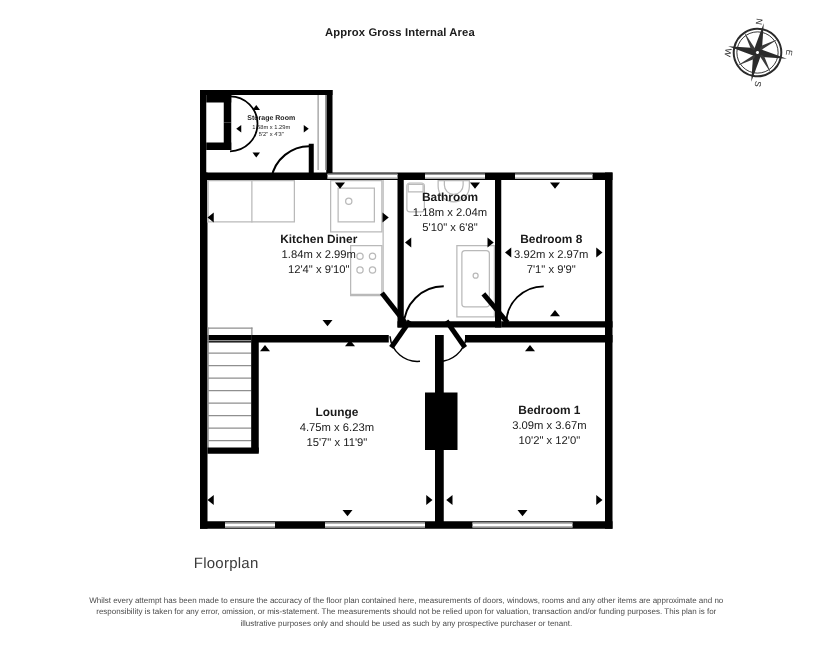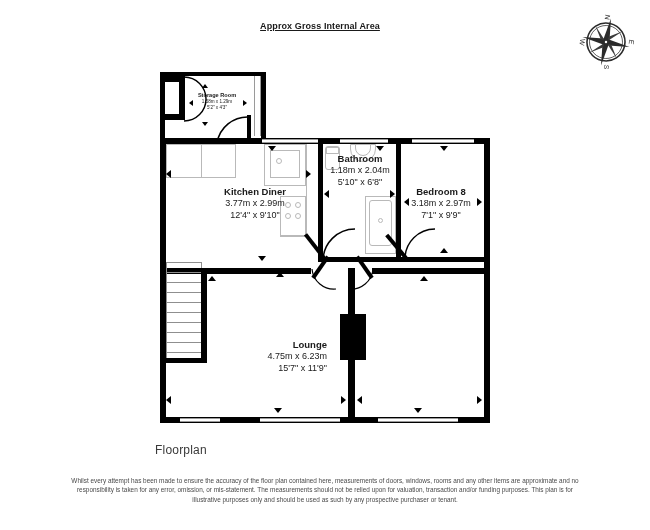--- a/index.html
+++ b/index.html
@@ -10,21 +10,21 @@
     color:#1a1a1a;
     position:relative;
     overflow:hidden;
   }
   .stage{position:absolute;left:0;top:0;width:650px;height:530px;}
 
   
   .hdr{
     position:absolute;left:0;top:20px;width:640px;
     text-align:center;font-size:9px;font-weight:bold;
-    line-height:12px;letter-spacing:.1px;text-decoration:underline;
+    line-height:12px;letter-spacing:.1px;
   }
 
   
   .compass{position:absolute;left:578px;top:14px;width:56px;height:56px;}
 
   
   .plan{position:absolute;left:0;top:0;width:650px;height:440px;}
 
   
   .w{position:absolute;background:#000;}
@@ -182,21 +182,21 @@
     <div class="fxl" style="left:280px;top:236px;width:27px;height:1px;"></div>
 
     <div class="tri down" style="left:268px;top:146px;"></div>
     <div class="tri left" style="left:166px;top:170px;"></div>
     <div class="tri right" style="left:306px;top:170px;"></div>
     <div class="tri down" style="left:258px;top:256px;"></div>
     <div class="tri up" style="left:276px;top:272px;"></div>
 
     <div class="lbl" style="left:200px;top:186px;width:110px;">
       <div class="nm">Kitchen Diner</div>
-      <div class="dm">3.77m x 2.99m</div>
+      <div class="dm">1.84m x 2.99m</div>
       <div class="dm">12'4" x 9'10"</div>
     </div>
 
     <div class="w" style="left:318px;top:144px;width:5px;height:118px;"></div>
 
     <div class="w" style="left:396px;top:144px;width:5px;height:118px;"></div>
 
     <div class="w" style="left:318px;top:257px;width:83px;height:5px;"></div>
 
     <div class="fx" style="left:325px;top:146px;width:15px;height:24px;border-radius:3px;"></div>
@@ -235,21 +235,21 @@
     </div>
     <div class="w" style="left:404px;top:228px;width:4px;height:30px;transform:rotate(-40deg);transform-origin:50% 100%;"></div>
 
     <div class="tri down" style="left:440px;top:146px;"></div>
     <div class="tri left" style="left:404px;top:198px;"></div>
     <div class="tri right" style="left:477px;top:198px;"></div>
     <div class="tri up" style="left:440px;top:248px;"></div>
 
     <div class="lbl" style="left:397px;top:186px;width:88px;">
       <div class="nm">Bedroom 8</div>
-      <div class="dm">3.18m x 2.97m</div>
+      <div class="dm">3.92m x 2.97m</div>
       <div class="dm">7'1" x 9'9"</div>
     </div>
 
     <div class="w" style="left:166px;top:268px;width:145px;height:6px;"></div>
     <div class="w" style="left:372px;top:268px;width:118px;height:6px;"></div>
 
     <div class="swing" style="left:311px;top:268px;">
       <svg width="26" height="22" viewBox="0 0 26 22">
         <path d="M1,1 A22,22 0 0 0 25,21" fill="none" stroke="#000" stroke-width="1.2"></path>
       </svg>
@@ -282,30 +282,35 @@
       <div class="tread" style="top:97px;"></div>
     </div>
     <div class="w" style="left:201px;top:268px;width:6px;height:94px;"></div>
     <div class="w" style="left:166px;top:358px;width:41px;height:5px;"></div>
 
     <div class="tri left" style="left:166px;top:396px;"></div>
     <div class="tri right" style="left:341px;top:396px;"></div>
     <div class="tri down" style="left:274px;top:408px;"></div>
     <div class="tri up" style="left:208px;top:276px;"></div>
 
-    <div class="lbl" style="left:212px;top:339px;width:115px;text-align:right;">
+    <div class="lbl" style="left:212px;top:325px;width:115px;">
       <div class="nm">Lounge</div>
       <div class="dm">4.75m x 6.23m</div>
       <div class="dm">15'7" x 11'9"</div>
     </div>
 
     <div class="tri left" style="left:357px;top:396px;"></div>
     <div class="tri right" style="left:477px;top:396px;"></div>
     <div class="tri down" style="left:414px;top:408px;"></div>
     <div class="tri up" style="left:420px;top:276px;"></div>
 
+    <div class="lbl" style="left:382px;top:323px;width:115px;">
+      <div class="nm">Bedroom 1</div>
+      <div class="dm">3.09m x 3.67m</div>
+      <div class="dm">10'2" x 12'0"</div>
+    </div>
 
   </div>
 
   <div class="fp-title">Floorplan</div>
   <div class="disc">Whilst every attempt has been made to ensure the accuracy of the floor plan contained here, measurements of doors, windows, rooms and any other items are approximate and no responsibility is taken for any error, omission, or mis-statement. The measurements should not be relied upon for valuation, transaction and/or funding purposes. This plan is for illustrative purposes only and should be used as such by any prospective purchaser or tenant.</div>
 
 </div>
 
 </body></html>

